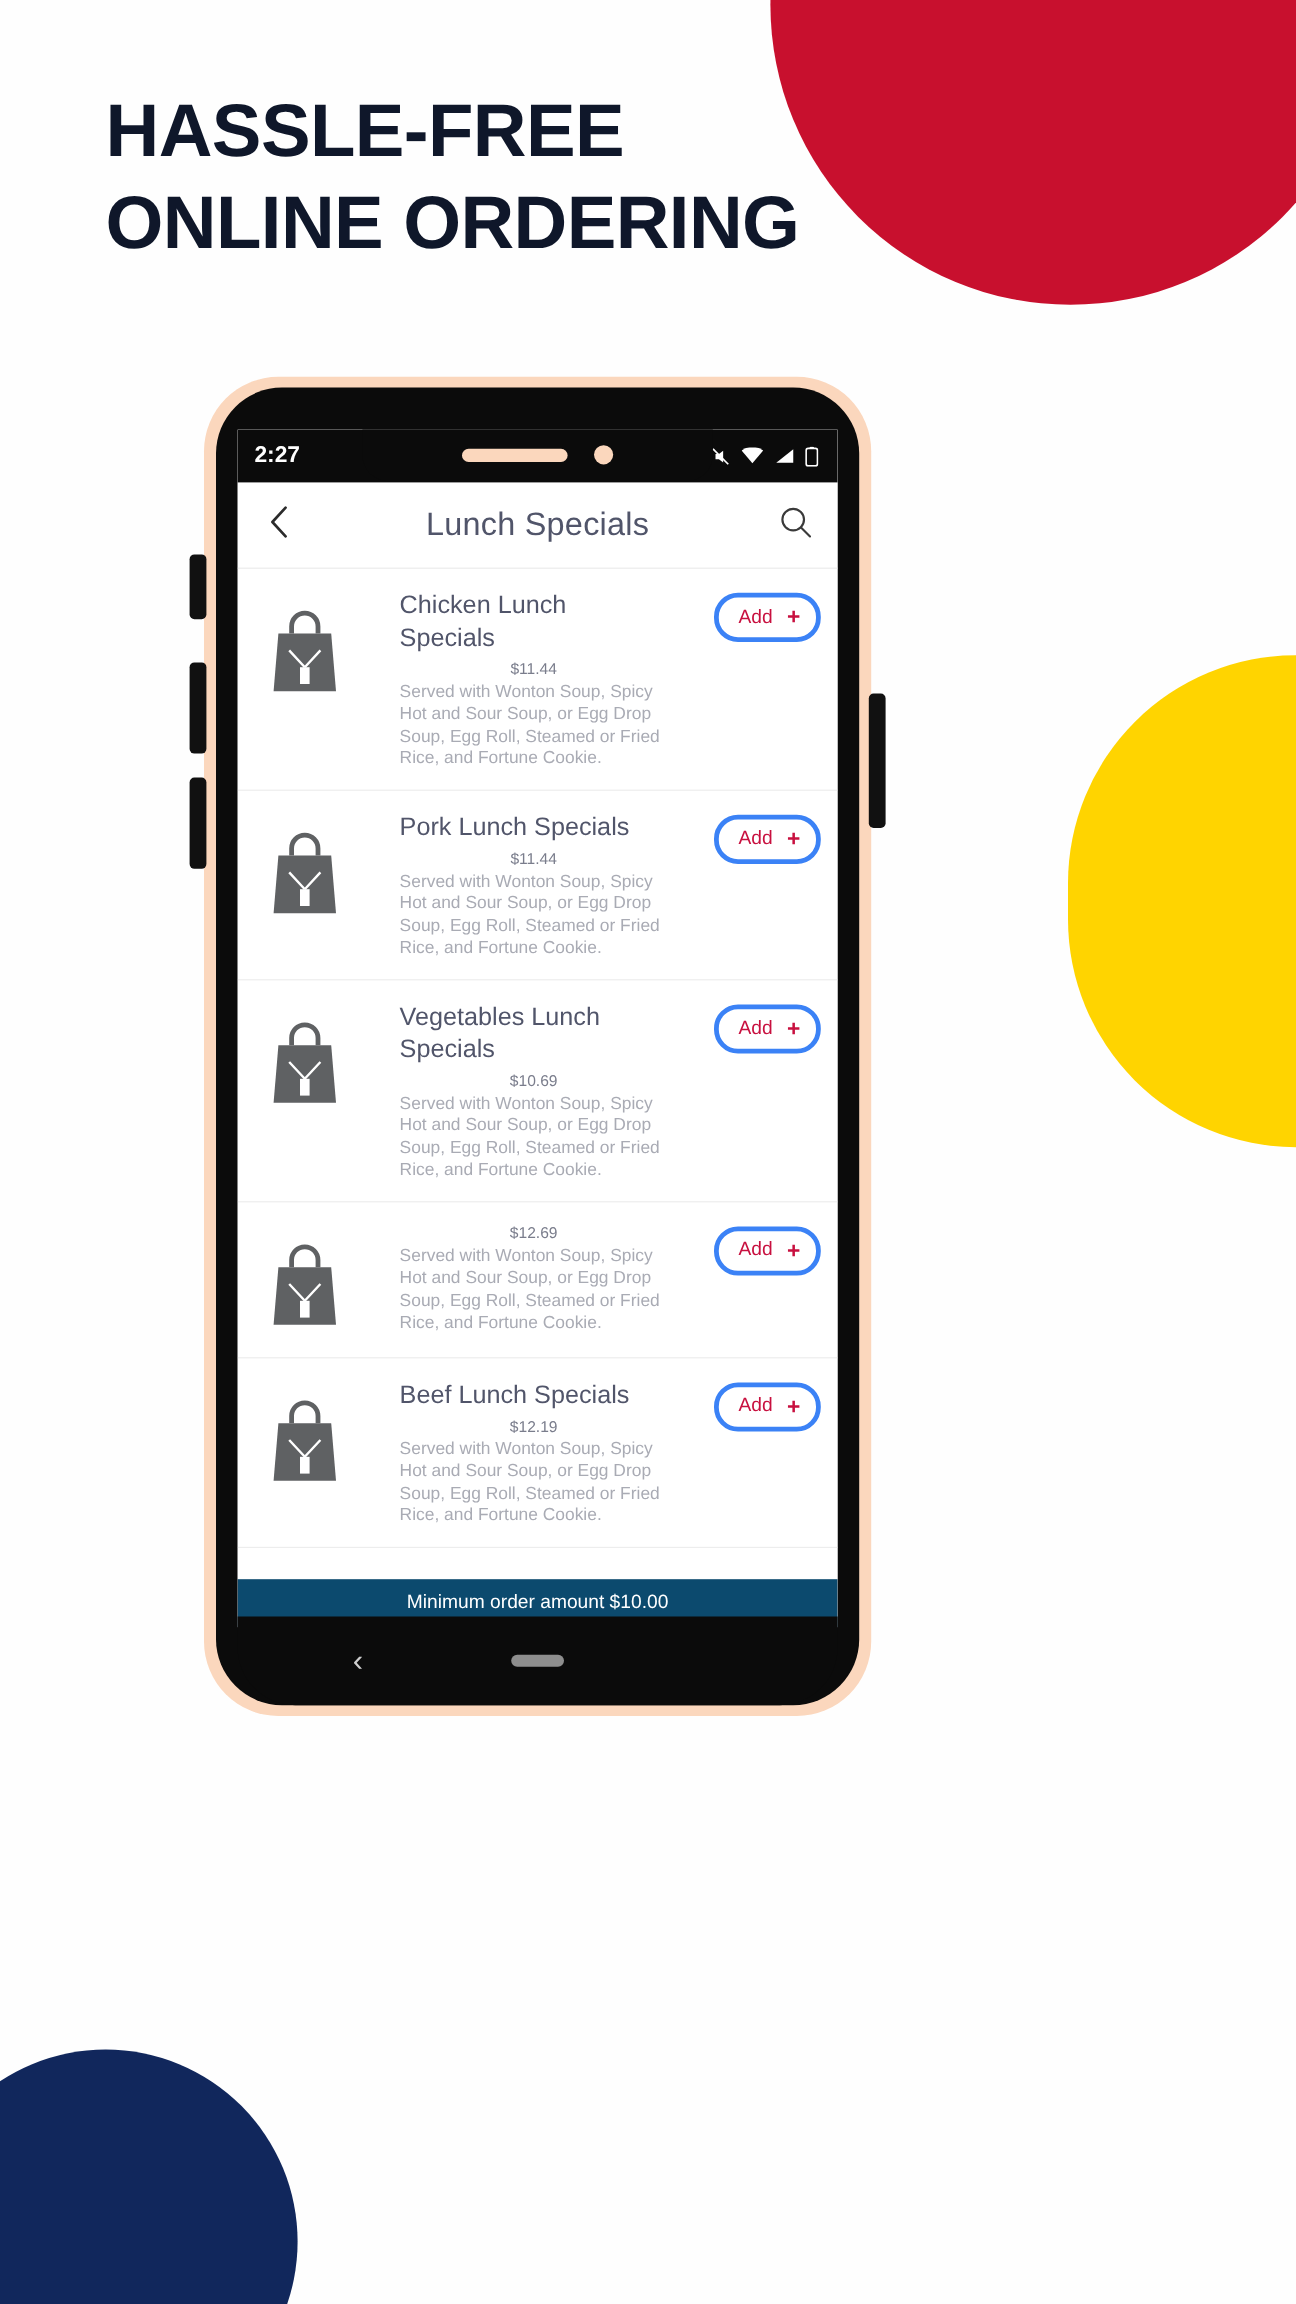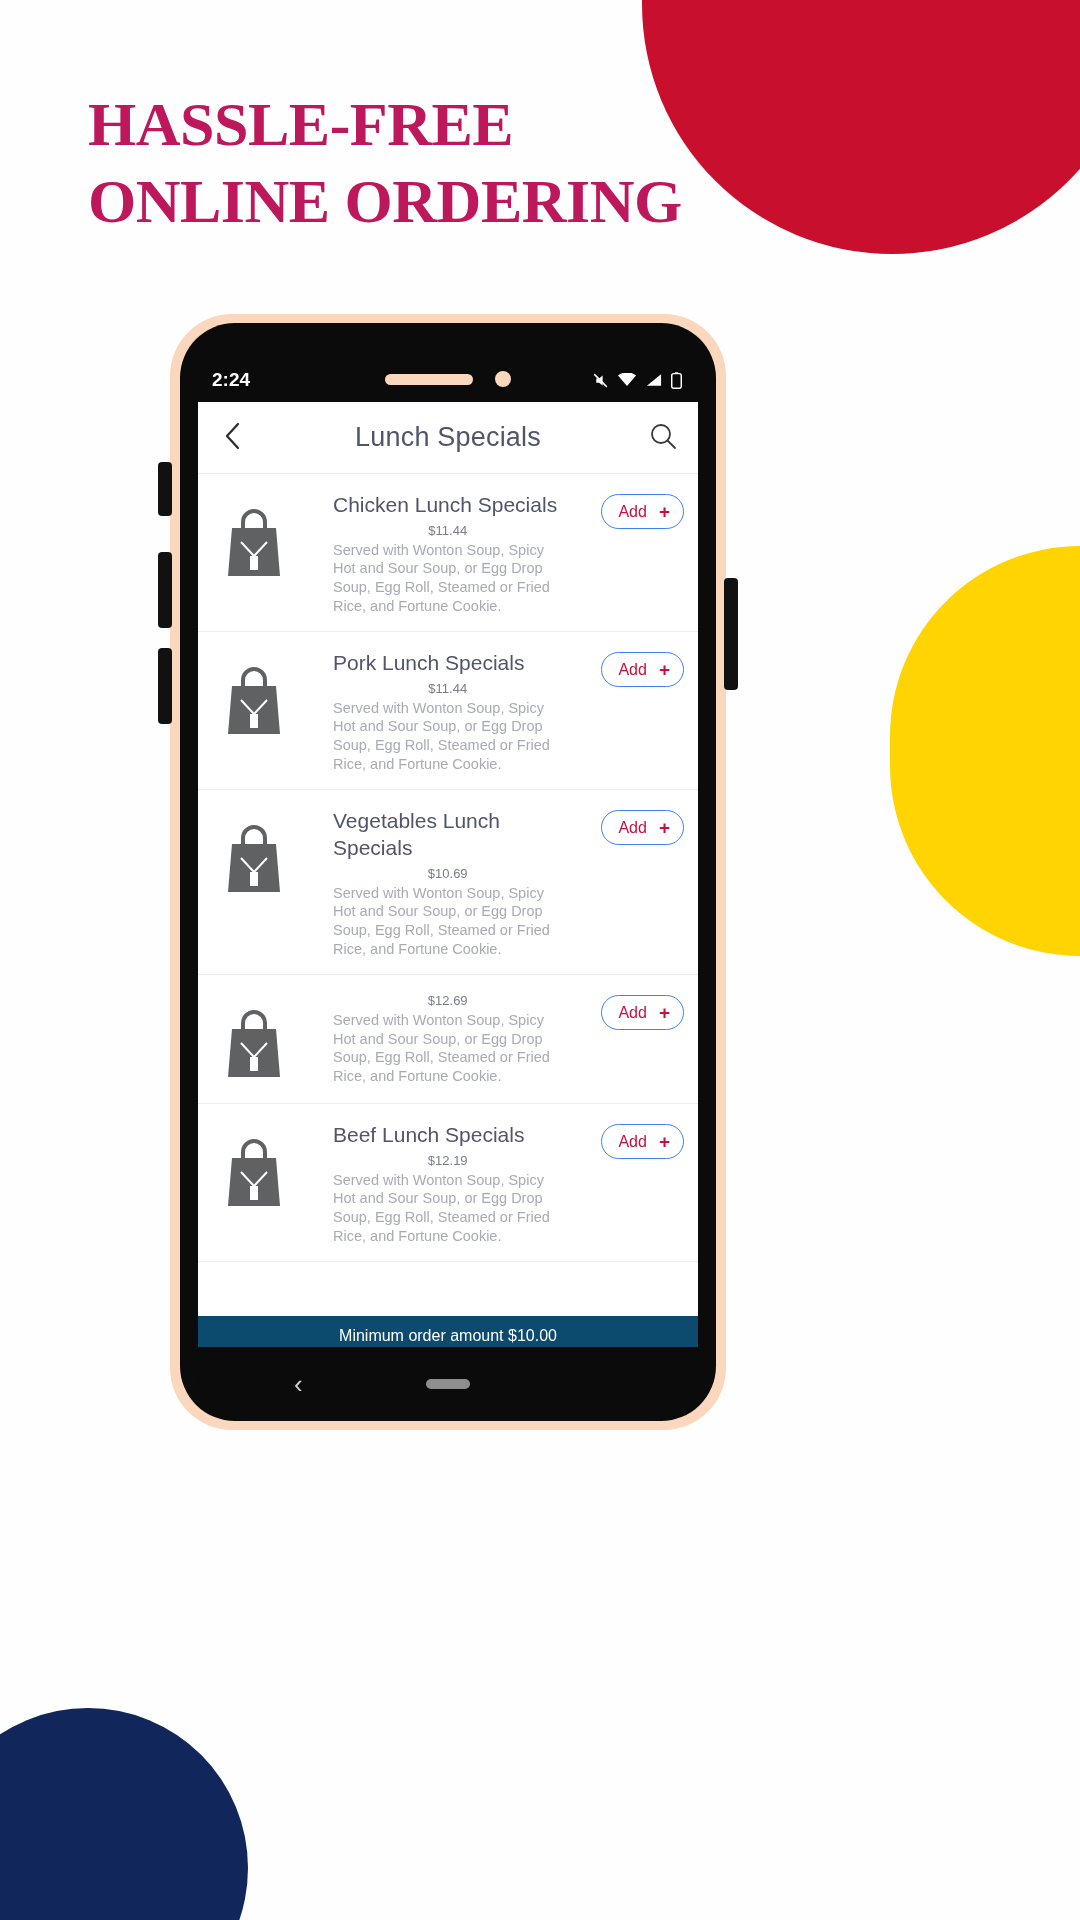--- a/index.html
+++ b/index.html
@@ -29,28 +29,27 @@
   .blob-navy {
     position:absolute; bottom:-108px; left:-72px;
     width:320px; height:320px;
     background:#11275c;
     border-radius:50%;
     z-index:0;
   }
 
   
   .headline {
-    position:absolute; top:86px; left:88px;
+    position:absolute; top:72px; left:88px;
     z-index:3;
-    color:#be185d;
+    color:#0f172a;
     font-weight:bold;
     font-size:62px;
     line-height:1.24;
     letter-spacing:-0.5px;
-    font-family:Liberation Serif, serif;
   }
   .headline .l2 { display:block; }
 
   
   .phone {
     position:absolute;
     left:170px; top:314px;
     width:556px; height:1116px;
     z-index:5;
   }
@@ -155,21 +154,21 @@
     font-size:21px; color:#51556a; line-height:1.28;
     margin-bottom:4px;
   }
   .item-price {
     font-size:13px; color:#7a7d8c; margin-bottom:3px;text-align:center;
   }
   .item-desc {
     font-size:14.5px; color:#a9abb4; line-height:1.28;
   }
   .add-btn {
-    border:1px solid #3b82f6;
+    border:4px solid #3b82f6;
     border-radius:20px;
     background:#fff;
     color:#c8103f;
     font-size:16px;
     padding:7px 13px 7px 16px;
     display:flex; align-items:center; gap:12px;
     white-space:nowrap;
     margin-top:2px;
     cursor:pointer;
   }
@@ -219,21 +218,21 @@
   <div class="btn-side btn-right-1"></div>
 
   <div class="screen">
 
     <div class="notch">
       <div class="speaker"></div>
       <div class="cam"></div>
     </div>
 
     <div class="statusbar">
-      <span>2:24</span>
+      <span>2:27</span>
       <span class="status-icons">
         <span>
           <svg width="17" height="17" viewBox="0 0 24 24" fill="none" stroke="#fff" stroke-width="2">
             <path d="M6 9v6h4l5 4V5l-5 4H6z" fill="#fff" stroke="none"></path>
             <line x1="3" y1="3" x2="21" y2="21" stroke="#fff" stroke-width="2"></line>
           </svg>
         </span>
         <span>
           <svg width="18" height="14" viewBox="0 0 24 18">
             <path d="M12 17 L0 3 A19 19 0 0 1 24 3 Z" fill="#fff"></path>

